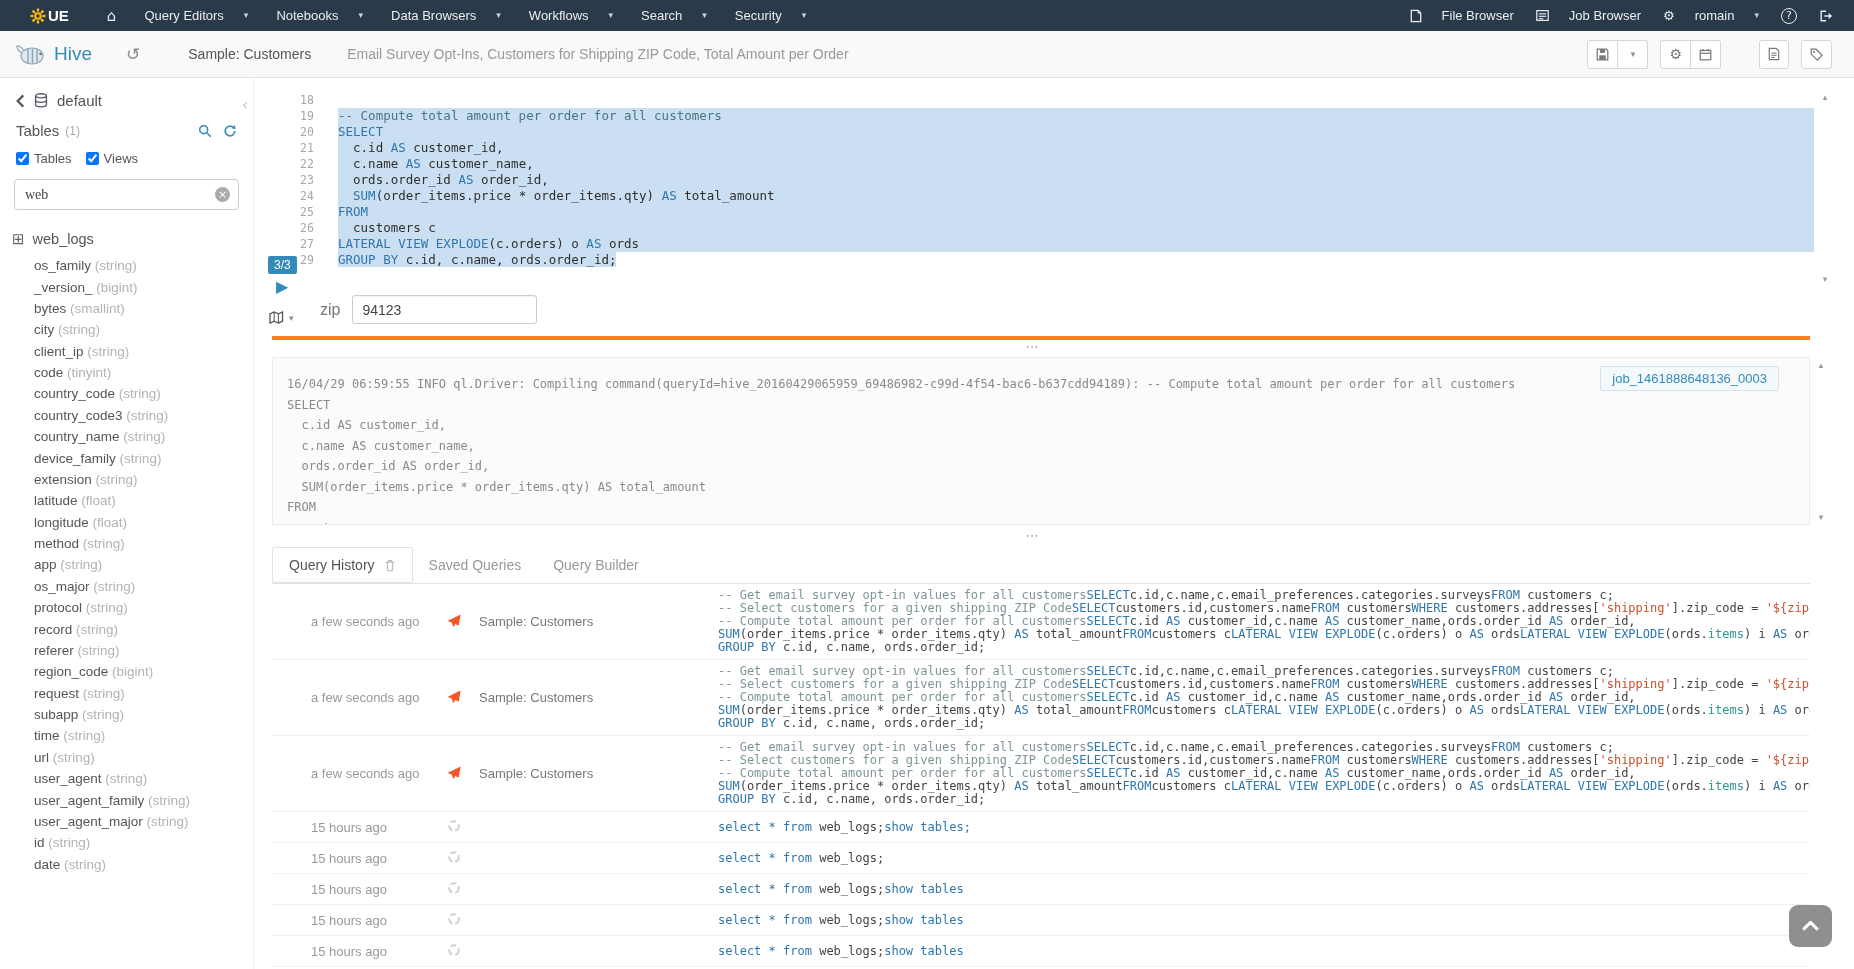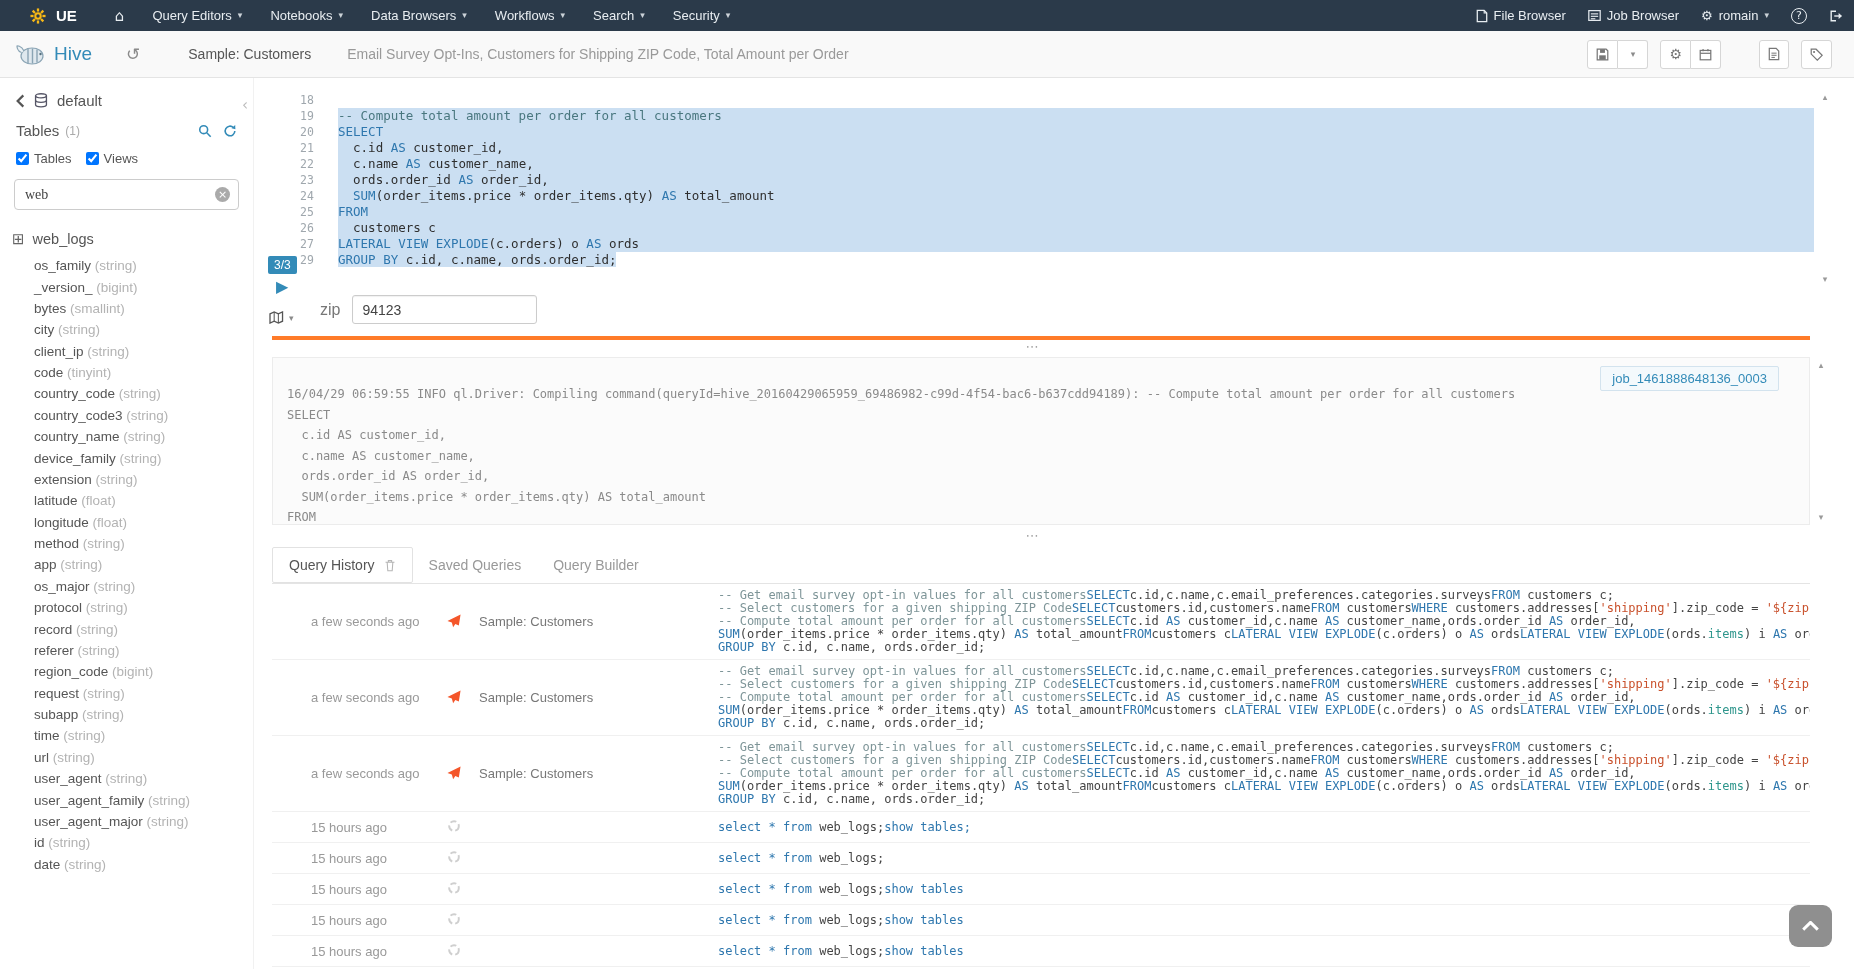--- a/index.html
+++ b/index.html
@@ -1,26 +1,26 @@
 <!DOCTYPE html>
 <html><head>
 <meta charset="utf-8">
 <style>
 *{margin:0;padding:0;box-sizing:border-box}
 html,body{width:1854px;height:969px;background:#fff;font-family:"Liberation Sans",sans-serif;overflow:hidden;position:relative}
 .glyph{font-family:"DejaVu Sans",sans-serif}
 
 
 .topnav{position:absolute;top:0;left:0;right:0;height:31px;background:#2b3a4a;display:flex;align-items:center;color:#e8edf1;font-size:13px;z-index:20}
-.brand{display:flex;align-items:center;gap:10px;margin:0 24px 0 30px;font-weight:bold;font-size:15px;color:#fff;cursor:pointer}
+.brand{display:flex;align-items:center;gap:2px;margin:0 24px 0 30px;font-weight:bold;font-size:15px;color:#fff;cursor:pointer}
 .nav-home{padding:0 14px;line-height:31px;font-size:15px;cursor:pointer}
 .nav-menus{display:flex;align-items:center}
-.nav-item{padding:0 14px;line-height:31px;display:flex;align-items:center;gap:6px;cursor:pointer;white-space:nowrap}
+.nav-item{padding:0 14px;line-height:31px;display:flex;align-items:center;gap:20px;cursor:pointer;white-space:nowrap}
 .caret{font-size:9px;opacity:.85;font-family:"DejaVu Sans",sans-serif}
-.nav-right{margin-left:auto;display:flex;align-items:center;}
+.nav-right{margin-left:auto;display:flex;align-items:center;padding-right:10px}
 .nav-right .nav-item{padding:0 11px}
 .icon-q{width:16px;height:16px;border:1.5px solid #e8edf1;border-radius:50%;font-size:11px;display:flex;align-items:center;justify-content:center}
 
 
 .subnav{position:absolute;top:31px;left:0;right:0;height:47px;background:#f9f9f9;border-bottom:1px solid #e4e4e4;display:flex;align-items:center;z-index:10}
 .hive{display:flex;align-items:center;gap:8px;margin-left:16px;cursor:pointer}
 .hive-name{color:#338bb8;font-size:19px}
 .btn-history{margin-left:34px;color:#8a8a8a;font-size:17px;cursor:pointer}
 .q-title{margin-left:48px;color:#555;font-size:14px}
 .q-desc{margin-left:36px;color:#999;font-size:14px}
@@ -78,21 +78,21 @@
 .var-row{position:absolute;left:46px;top:216px;height:31px;display:flex;align-items:center}
 .var-label{color:#777;font-size:16px;margin-left:20px}
 .var-input{margin-left:12px;width:185px;height:29px;border:1px solid #ccc;border-radius:3px;padding:0 9px;font-size:14px;color:#444;outline:none;box-shadow:inset 0 1px 1px rgba(0,0,0,.06);font-family:"Liberation Sans",sans-serif}
 
 .progress{position:absolute;left:18px;right:44px;top:258px;height:4px;background:#ff7b29}
 .grip{position:absolute;left:0;right:44px;text-align:center;color:#a5a5a5;font-size:13px;height:11px;line-height:8px;cursor:row-resize;font-family:"DejaVu Sans",sans-serif}
 .grip1{top:265px}
 .grip2{top:454px}
 
 
-.log{position:absolute;left:18px;right:44px;top:279px;height:168px;background:#fbfbfb;border:1px solid #ececec;padding:26px 14px;overflow:hidden}
+.log{position:absolute;left:18px;right:44px;top:279px;height:168px;background:#fbfbfb;border:1px solid #ececec;padding:16px 14px;overflow:hidden}
 .log-line{font-family:"DejaVu Sans Mono",monospace;font-size:12px;line-height:20.5px;color:#8a8a8a;white-space:pre}
 .job-link{position:absolute;right:75px;top:288px;border:1px solid #d3e3ee;background:#f4f9fc;color:#338bb8;font-size:13px;padding:4px 11px;border-radius:2px;cursor:pointer}
 .log-scroll{position:absolute;right:26px;top:282px;height:162px;width:14px;color:#9a9a9a;font-size:9px;text-align:center}
 .log-scroll .up{position:absolute;top:0;left:0;right:0;cursor:pointer}
 .log-scroll .down{position:absolute;bottom:0;left:0;right:0;cursor:pointer}
 
 
 .tabs{position:absolute;left:18px;top:469px;display:flex;align-items:center;font-size:14px}
 .tab{color:#999;padding:9px 16px;cursor:pointer}
 .tab.active{border:1px solid #e2e2e2;background:#fff;color:#555;display:flex;align-items:center;gap:9px;border-radius:2px}

